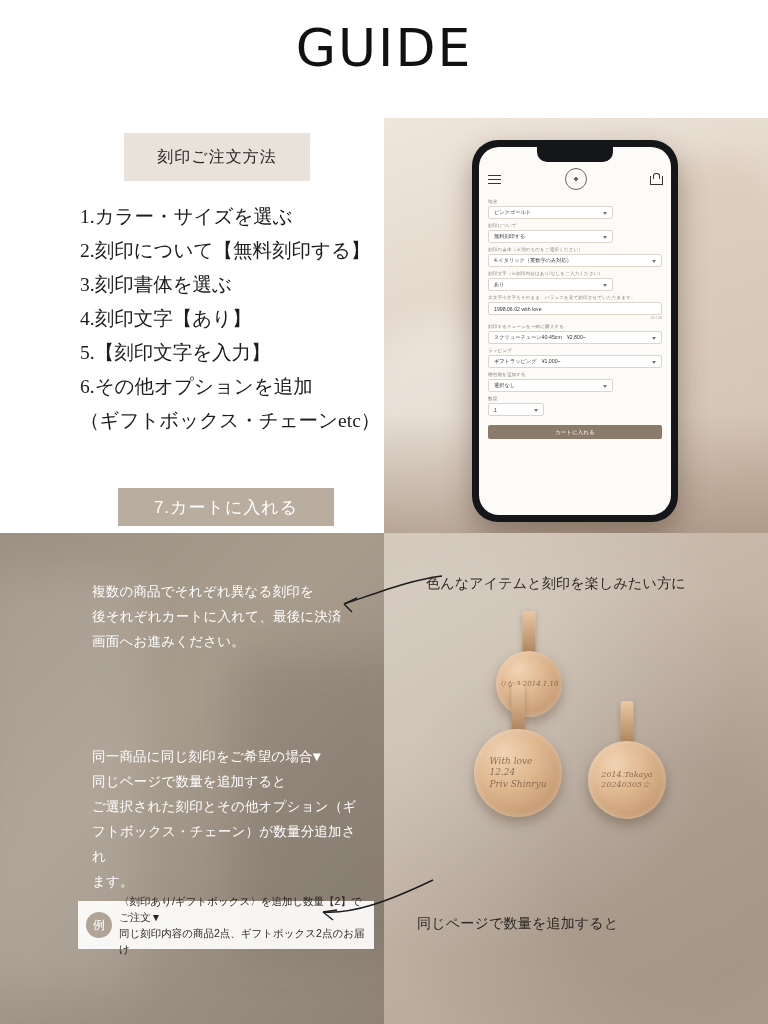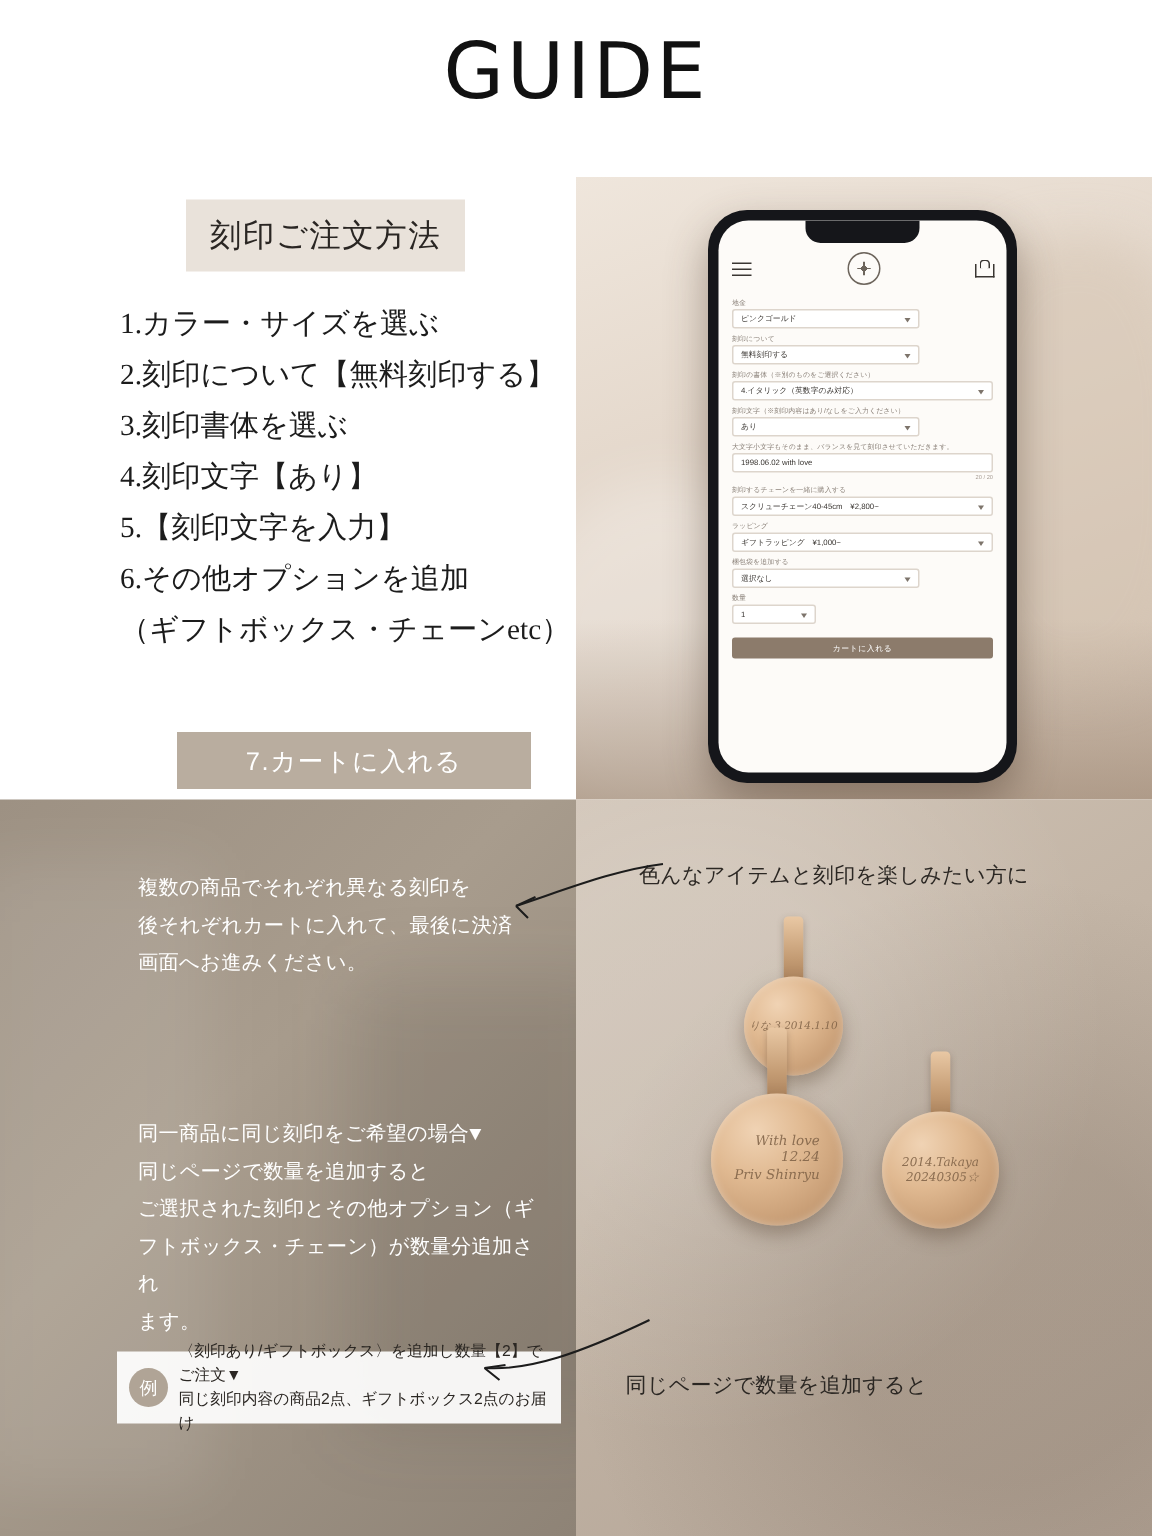--- a/index.html
+++ b/index.html
@@ -42,21 +42,21 @@
   .section-badge {
     position: absolute;
     left: 124px;
     top: 15px;
     width: 186px;
     height: 48px;
     background: #e9e2da;
     display: flex;
     align-items: center;
     justify-content: center;
-    font-size: 21px;
+    font-size: 16px;
     letter-spacing: 1px;
     color: #2a2623;
   }
   .steps {
     position: absolute;
     left: 80px;
     top: 82px;
     width: 300px;
     font-family: Liberation Serif, serif;
   }
@@ -68,21 +68,21 @@
     white-space: nowrap;
   }
   .steps {
     margin: 0;
     padding: 0;
   }
   .cart-badge {
     position: absolute;
     left: 118px;
     top: 370px;
-    width: 236px;
+    width: 216px;
     height: 38px;
     background: #b9ad9f;
     display: flex;
     align-items: center;
     justify-content: center;
     font-size: 17px;
     color: #ffffff;
     letter-spacing: 1px;
   }
 
@@ -411,21 +411,21 @@
     position: absolute;
   }
   .disc {
     border-radius: 50%;
     background: radial-gradient(circle at 34% 28%, #f0d3b4 0%, #e0b991 38%, #caa078 70%, #b28a63 100%);
     box-shadow: 0 6px 12px rgba(90,70,52,0.40), inset 0 0 6px rgba(255,255,255,0.35);
     position: relative;
     display: flex;
     align-items: center;
     justify-content: center;
-    text-align: right;
+    text-align: left;
   }
   .disc span {
     color: #7d6045;
     font-family: "DejaVu Serif", serif;
     font-style: italic;
     line-height: 1.25;
     opacity: 0.85;
   }
   .bail {
     position: absolute;

